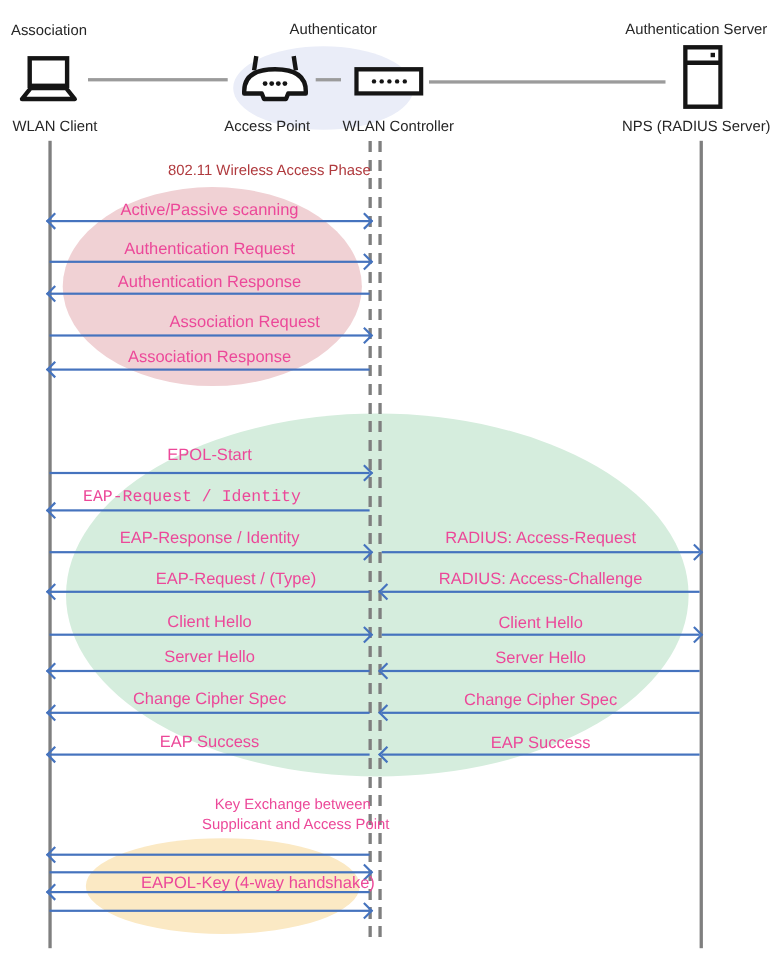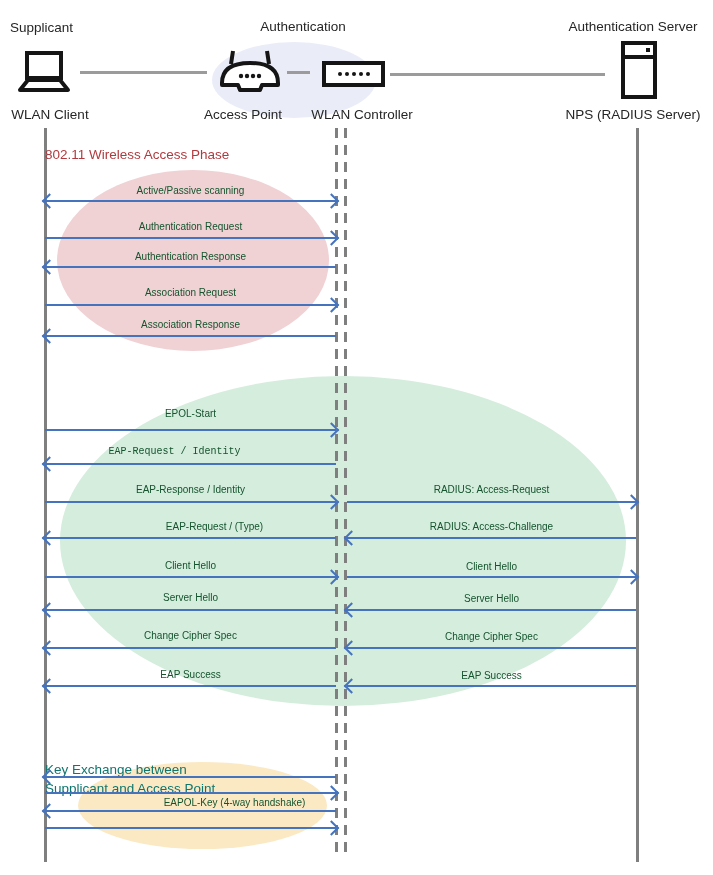--- a/index.html
+++ b/index.html
@@ -15,43 +15,43 @@
   .el-yellow{left:78px;top:762px;width:249px;height:87px;background:#FBE9C4;}
 
   
   .conn{position:absolute;height:3px;background:#9B9B9B;}
 
   
   .lifeline{position:absolute;width:3px;background:#7F7F7F;}
   .dashline{position:absolute;width:3px;background:repeating-linear-gradient(to bottom,#7F7F7F 0 10px,transparent 10px 17px);}
 
   
-  .phase-title{position:absolute;height:18px;line-height:18px;font-size:13.5px;text-align:left;white-space:nowrap;}
+  .phase-title{position:absolute;height:18px;line-height:18px;font-size:13.5px;text-align:right;white-space:nowrap;}
   .pt-red{color:#B03A3E;}
   .pt-green{color:#3EAE5B;}
-  .pt-orange{color:#0f766e;margin-top:39px;}
+  .pt-orange{color:#ec4899;}
 
   
-  .msg-label{position:absolute;height:18px;line-height:18px;font-size:10px;color:#14532d;text-align:center;white-space:nowrap;}
+  .msg-label{position:absolute;height:18px;line-height:18px;font-size:15px;color:#ec4899;text-align:center;white-space:nowrap;}
   .arrow{position:absolute;height:2px;background:#4573BE;}
   .ah{position:absolute;width:9px;height:9px;border-top:2.5px solid #4573BE;border-right:2.5px solid #4573BE;top:50%;}
   .ah-r{right:-1px;transform:translateY(-50%) rotate(45deg);}
   .ah-l{left:-1px;transform:translateY(-50%) rotate(-135deg);}
 
   .icon-svg{position:absolute;}
 </style>
 </head>
 <body>
 
 <div id="stage">
 
   <div class="ellipse el-blue"></div>
 
-  <div class="txt" style="left:10px;top:19px;width:80px;text-align:left;">Supplicant</div>
-  <div class="txt" style="left:233px;top:18px;width:140px;">Authentication</div>
+  <div class="txt" style="left:10px;top:19px;width:80px;text-align:left;">Association</div>
+  <div class="txt" style="left:233px;top:18px;width:140px;">Authenticator</div>
   <div class="txt" style="left:553px;top:18px;width:160px;">Authentication Server</div>
 
   <div class="conn" style="left:80px;top:71px;width:127px;"></div>
   <div class="conn" style="left:287px;top:71px;width:23px;"></div>
   <div class="conn" style="left:390px;top:73px;width:215px;"></div>
 
   <svg class="icon-svg" style="left:13px;top:50px;" width="62" height="44" viewBox="0 0 62 44">
     <rect x="14" y="3" width="34" height="25" fill="#fff" stroke="#151515" stroke-width="4"></rect>
     <path d="M7 40 L15 30 H47 L55 40 Z" fill="#fff" stroke="#151515" stroke-width="4" stroke-linejoin="round"></path>
   </svg>
@@ -90,37 +90,37 @@
   <div class="ellipse el-green"></div>
   <div class="ellipse el-yellow"></div>
 
   <div class="lifeline" style="left:44px;top:128px;height:734px;"></div>
   <div class="dashline" style="left:335px;top:128px;height:727px;"></div>
   <div class="dashline" style="left:344px;top:128px;height:727px;"></div>
   <div class="lifeline" style="left:636px;top:128px;height:734px;"></div>
 
   <div class="phase-title pt-red" style="left:45px;top:146px;width:292px;">802.11 Wireless Access Phase</div>
   <div class="phase-title pt-orange" style="left:45px;top:722px;width:292px;">Key Exchange between</div>
-  <div class="phase-title pt-orange" style="left:45px;top:741px;width:292px;">Supplicant and Access Point</div>
+  <div class="phase-title pt-orange" style="left:45px;top:741px;width:292px;padding-left:17px;">Supplicant and Access Point</div>
 
   <div id="messages">
       <div class="msg-label" style="left: 45px; width: 291px; top: 182px;">Active/Passive scanning</div>
       <div class="arrow" style="left: 45px; width: 291px; top: 200px;">
         <span class="ah ah-r"></span>
         <span class="ah ah-l"></span>
       </div>
       <div class="msg-label" style="left: 45px; width: 291px; top: 218px;">Authentication Request</div>
       <div class="arrow" style="left: 45px; width: 291px; top: 237px;">
         <span class="ah ah-r"></span>
       </div>
       <div class="msg-label" style="left: 45px; width: 291px; top: 248px;">Authentication Response</div>
       <div class="arrow" style="left: 45px; width: 291px; top: 266px;">
         <span class="ah ah-l"></span>
       </div>
-      <div class="msg-label" style="left: 45px; width: 291px; top: 284px;">Association Request</div>
+      <div class="msg-label" style="left: 45px; width: 291px; top: 284px; padding-left: 32px;">Association Request</div>
       <div class="arrow" style="left: 45px; width: 291px; top: 304px;">
         <span class="ah ah-r"></span>
       </div>
       <div class="msg-label" style="left: 45px; width: 291px; top: 316px;">Association Response</div>
       <div class="arrow" style="left: 45px; width: 291px; top: 335px;">
         <span class="ah ah-l"></span>
       </div>
       <div class="msg-label" style="left: 45px; width: 291px; top: 405px;">EPOL-Start</div>
       <div class="arrow" style="left: 45px; width: 291px; top: 429px;">
         <span class="ah ah-r"></span>

